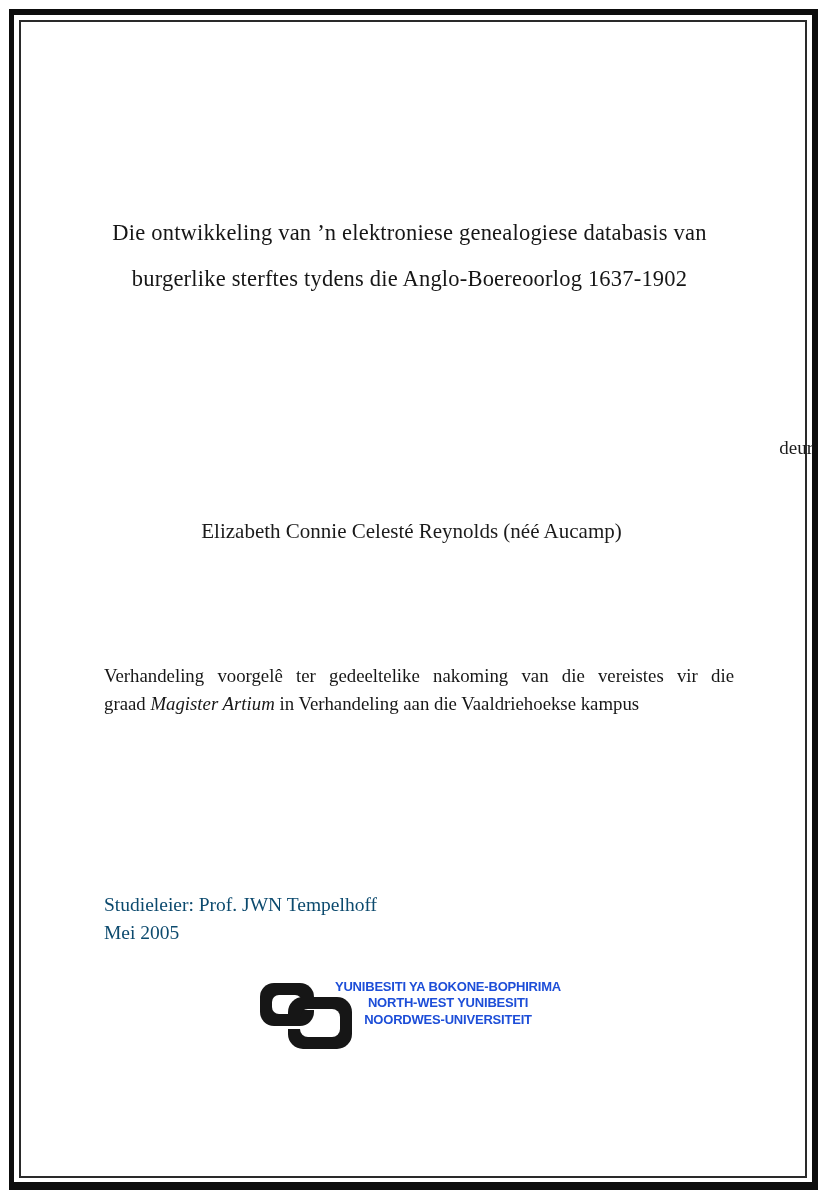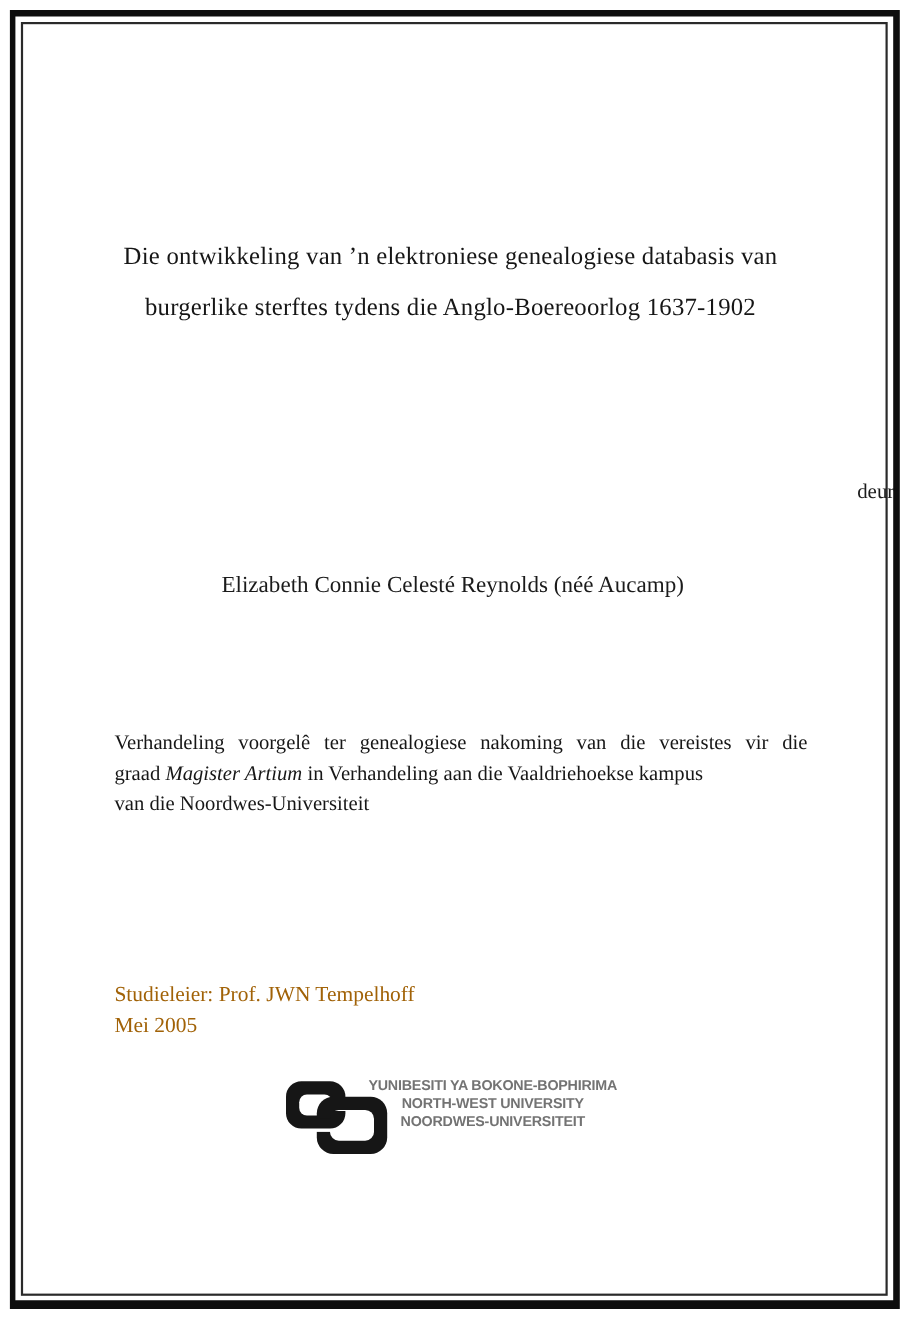--- a/index.html
+++ b/index.html
@@ -72,21 +72,21 @@
   .statement .italic {
     font-style: italic;
     margin-top: 16px;
   }
   .supervisor-block {
     position: absolute;
     left: 104px;
     top: 891px;
     font-size: 19.5px;
     line-height: 28px;
-    color: #a16207;
+    color: #0c4a6e;
   }
   .logo {
     position: absolute;
     left: 258px;
     top: 970px;
     width: 330px;
     height: 85px;
   }
   .logo-mark {
     position: absolute;
@@ -97,21 +97,21 @@
     position: absolute;
     left: 62px;
     top: 9px;
     width: 256px;
     text-align: center;
     font-family: "Liberation Sans", "DejaVu Sans", sans-serif;
     font-size: 13px;
     font-weight: 700;
     letter-spacing: -0.2px;
     line-height: 16.3px;
-    color: #737373;
+    color: #1d4ed8;
     white-space: nowrap;
   }
 </style>
 </head>
 <body>
 
 <div class="page">
 
   <div class="frame-outer"></div>
   <div class="frame-inner"></div>
@@ -119,23 +119,22 @@
   <div class="title">
     <div>Die ontwikkeling van ’n elektroniese genealogiese databasis van</div>
     <div>burgerlike sterftes tydens die Anglo-Boereoorlog 1637-1902</div>
   </div>
 
   <div class="byline">deur</div>
 
   <div class="author">Elizabeth Connie Celesté Reynolds (néé Aucamp)</div>
 
   <div class="statement">
-    <div class="justified">Verhandeling voorgelê ter genealogiese nakoming van die vereistes vir die</div>
+    <div class="justified">Verhandeling voorgelê ter gedeeltelike nakoming van die vereistes vir die</div>
     <div><span>graad </span><span class="italic">Magister Artium</span><span> in Verhandeling aan die Vaaldriehoekse kampus</span></div>
-    <div>van die Noordwes-Universiteit</div>
   </div>
 
   <div class="supervisor-block">
     <div>Studieleier: Prof. JWN Tempelhoff</div>
     <div>Mei 2005</div>
   </div>
 
   <div class="logo">
     <svg class="logo-mark" width="96" height="72" viewBox="0 0 96 72" xmlns="http://www.w3.org/2000/svg">
       <defs>
@@ -150,18 +149,18 @@
           <rect x="30" y="18" width="64" height="52" rx="15" fill="#fff"></rect>
           <rect x="42" y="30" width="40" height="28" rx="8" fill="#000"></rect>
           <rect x="28" y="38" width="15" height="12" fill="#000"></rect>
         </mask>
       </defs>
       <rect x="0" y="0" width="96" height="72" fill="#161616" mask="url(#linkLeft)"></rect>
       <rect x="0" y="0" width="96" height="72" fill="#161616" mask="url(#linkRight)"></rect>
     </svg>
     <div class="logo-text">
       <div>YUNIBESITI YA BOKONE-BOPHIRIMA</div>
-      <div>NORTH-WEST UNIVERSITY</div>
+      <div>NORTH-WEST YUNIBESITI</div>
       <div>NOORDWES-UNIVERSITEIT</div>
     </div>
   </div>
 
 </div>
 
 </body></html>

